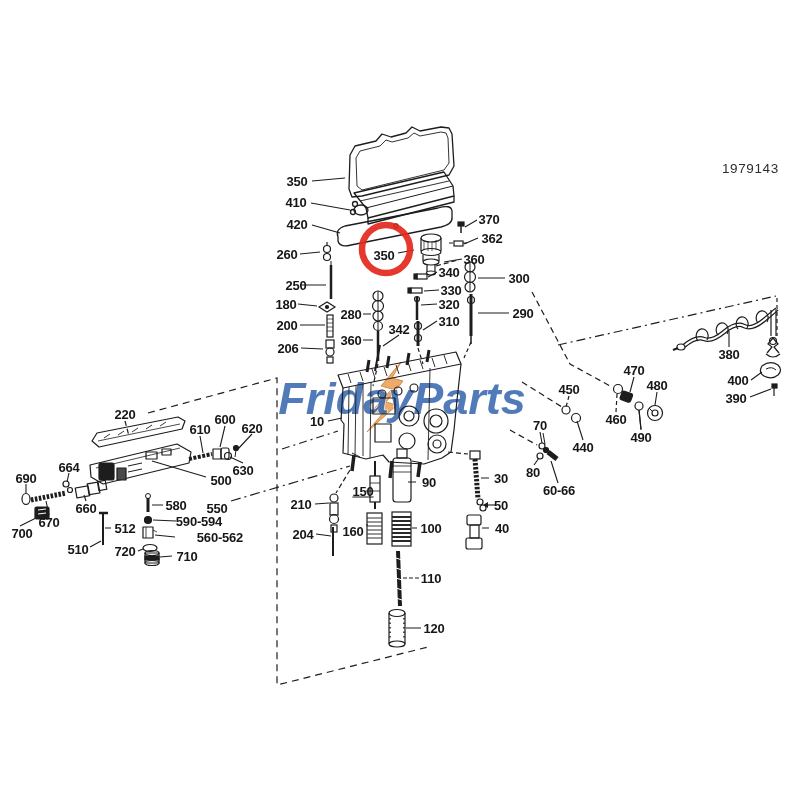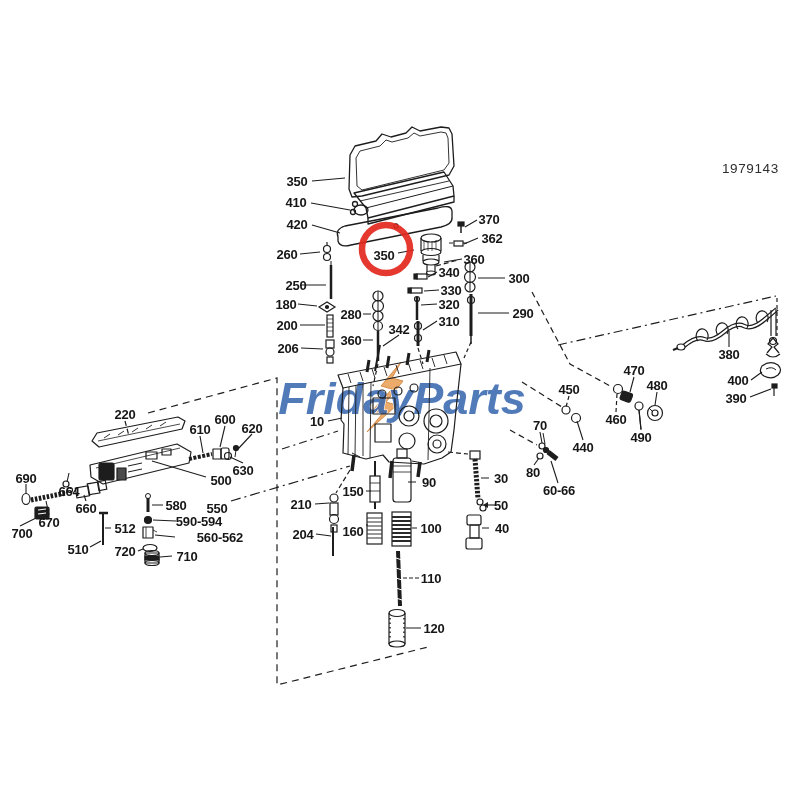--- a/index.html
+++ b/index.html
@@ -285,21 +285,21 @@
       <div class="callout" style="left: 351px; top: 314px;">280</div>
       <div class="callout" style="left: 351px; top: 340px;">360</div>
       <div class="callout" style="left: 399px; top: 329px;">342</div>
       <div class="callout" style="left: 317px; top: 421px;">10</div>
       <div class="callout" style="left: 125px; top: 414px;">220</div>
       <div class="callout" style="left: 200px; top: 429px;">610</div>
       <div class="callout" style="left: 225px; top: 419px;">600</div>
       <div class="callout" style="left: 252px; top: 428px;">620</div>
       <div class="callout" style="left: 243px; top: 470px;">630</div>
       <div class="callout" style="left: 221px; top: 480px;">500</div>
-      <div class="callout" style="left: 69px; top: 467px; margin-top: 24px;">664</div>
+      <div class="callout" style="left: 69px; top: 467px;">664</div>
       <div class="callout" style="left: 26px; top: 478px;">690</div>
       <div class="callout" style="left: 86px; top: 508px;">660</div>
       <div class="callout" style="left: 49px; top: 522px;">670</div>
       <div class="callout" style="left: 16px; top: 533px; margin-left: 6px;">700</div>
       <div class="callout" style="left: 176px; top: 505px;">580</div>
       <div class="callout" style="left: 217px; top: 508px;">550</div>
       <div class="callout" style="left: 199px; top: 521px;">590-594</div>
       <div class="callout" style="left: 125px; top: 528px;">512</div>
       <div class="callout" style="left: 200px; top: 537px; margin-left: 20px;">560-562</div>
       <div class="callout" style="left: 78px; top: 549px; text-align: right;">510</div>
@@ -311,21 +311,21 @@
       <div class="callout" style="left: 616px; top: 419px;">460</div>
       <div class="callout" style="left: 641px; top: 437px;">490</div>
       <div class="callout" style="left: 583px; top: 447px;">440</div>
       <div class="callout" style="left: 540px; top: 425px;">70</div>
       <div class="callout" style="left: 533px; top: 472px;">80</div>
       <div class="callout" style="left: 559px; top: 490px;">60-66</div>
       <div class="callout" style="left: 729px; top: 354px;">380</div>
       <div class="callout" style="left: 738px; top: 380px;">400</div>
       <div class="callout" style="left: 736px; top: 398px;">390</div>
       <div class="callout" style="left: 301px; top: 504px;">210</div>
-      <div class="callout" style="left: 353px; top: 491px;">150</div>
+      <div class="callout" style="left: 363px; top: 491px; text-decoration: underline;">150</div>
       <div class="callout" style="left: 429px; top: 482px;">90</div>
       <div class="callout" style="left: 501px; top: 478px;">30</div>
       <div class="callout" style="left: 501px; top: 505px;">50</div>
       <div class="callout" style="left: 502px; top: 528px;">40</div>
       <div class="callout" style="left: 353px; top: 531px;">160</div>
       <div class="callout" style="left: 431px; top: 528px;">100</div>
       <div class="callout" style="left: 303px; top: 534px;">204</div>
       <div class="callout" style="left: 431px; top: 578px;">110</div>
       <div class="callout" style="left: 434px; top: 628px;">120</div>
     </div>

